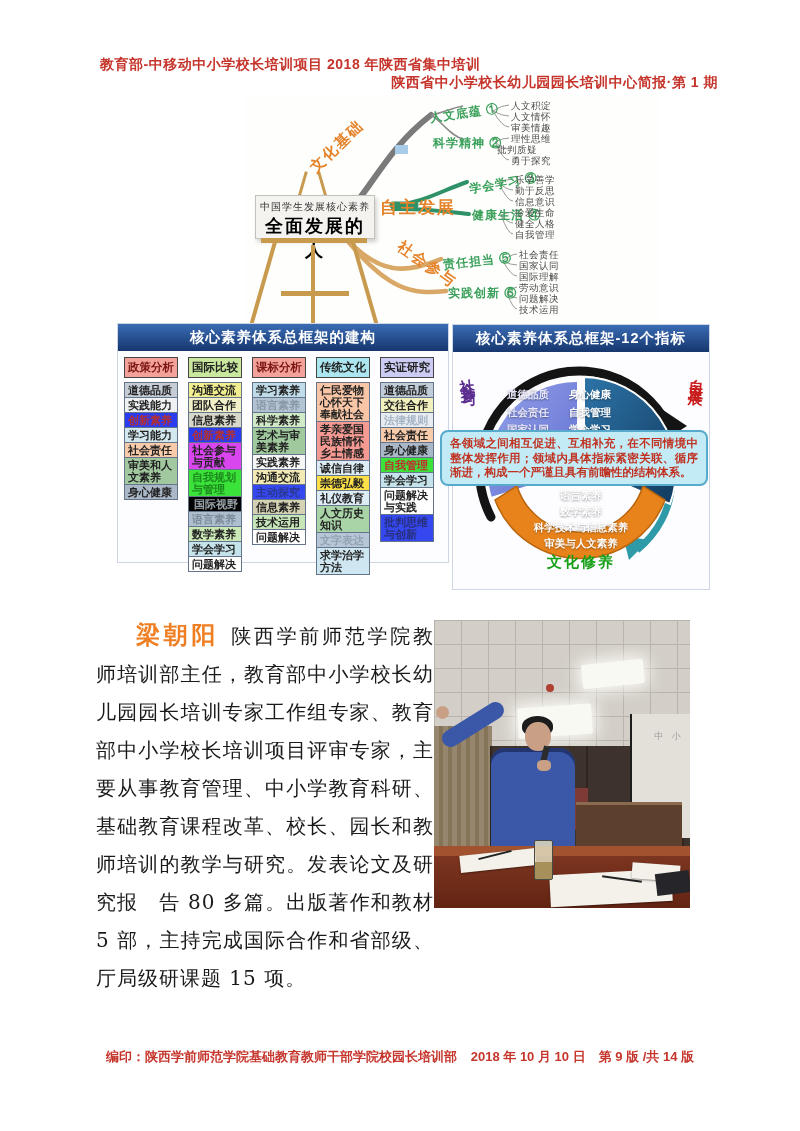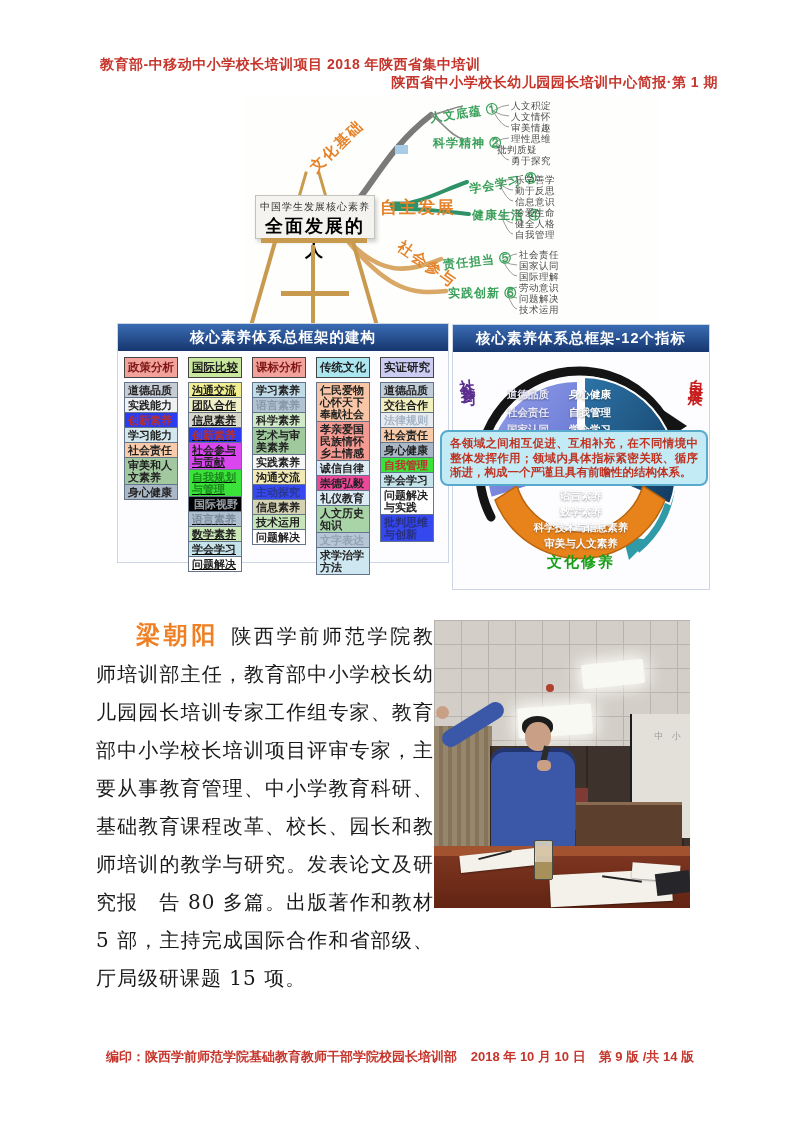--- a/index.html
+++ b/index.html
@@ -167,21 +167,21 @@
           <div class="fw-col" style="left: 6px;">
             <div class="fw-head" style="background: rgb(242, 162, 155); color: rgb(124, 22, 18);">政策分析</div>
             <div class="fw-cell" style="background: rgb(198, 204, 214);">道德品质</div>
             <div class="fw-cell" style="background: rgb(238, 240, 242);">实践能力</div>
             <div class="fw-cell" style="background: rgb(43, 60, 240); color: rgb(180, 48, 48);">创新素养</div>
             <div class="fw-cell" style="background: rgb(210, 232, 238);">学习能力</div>
             <div class="fw-cell" style="background: rgb(248, 203, 170);">社会责任</div>
             <div class="fw-cell" style="background: rgb(162, 200, 160);">审美和人文素养</div>
             <div class="fw-cell" style="background: rgb(169, 183, 198); font-weight: bold;">身心健康</div>
           </div>
-          <div class="fw-col" style="left: 70px; text-decoration: underline;">
+          <div class="fw-col" style="left: 70px;">
             <div class="fw-head" style="background: rgb(201, 232, 158); color: rgb(34, 34, 34);">国际比较</div>
             <div class="fw-cell" style="background: rgb(240, 238, 142);">沟通交流</div>
             <div class="fw-cell" style="background: rgb(242, 240, 200);">团队合作</div>
             <div class="fw-cell" style="background: rgb(216, 216, 202);">信息素养</div>
             <div class="fw-cell" style="background: rgb(43, 60, 240); color: rgb(180, 48, 48);">创新素养</div>
             <div class="fw-cell" style="background: #d946ef;">社会参与与贡献</div>
             <div class="fw-cell" style="background: rgb(58, 226, 58); color: rgb(29, 138, 29);">自我规划与管理</div>
             <div class="fw-cell" style="background: #000000; color: rgb(154, 162, 170); text-align: right;">国际视野</div>
             <div class="fw-cell" style="background: rgb(174, 191, 208); color: rgb(126, 140, 154);">语言素养</div>
             <div class="fw-cell" style="background: rgb(201, 232, 182);">数学素养</div>
@@ -199,21 +199,21 @@
             <div class="fw-cell" style="background: rgb(53, 71, 238); color: rgb(42, 56, 144);">主动探究</div>
             <div class="fw-cell" style="background: rgb(212, 210, 178);">信息素养</div>
             <div class="fw-cell" style="background: rgb(198, 230, 186);">技术运用</div>
             <div class="fw-cell" style="background: rgb(255, 255, 255);">问题解决</div>
           </div>
           <div class="fw-col" style="left: 198px;">
             <div class="fw-head" style="background: rgb(172, 230, 240); color: rgb(34, 34, 34);">传统文化</div>
             <div class="fw-cell" style="background: rgb(248, 198, 166);">仁民爱物心怀天下奉献社会</div>
             <div class="fw-cell" style="background: rgb(245, 154, 146);">孝亲爱国民族情怀乡土情感</div>
             <div class="fw-cell" style="background: rgb(220, 235, 244);">诚信自律</div>
-            <div class="fw-cell" style="background: #ec4899;">崇德弘毅</div>
+            <div class="fw-cell" style="background: #fde047;">崇德弘毅</div>
             <div class="fw-cell" style="background: rgb(220, 235, 244);">礼仪教育</div>
             <div class="fw-cell" style="background: rgb(168, 212, 168);">人文历史知识</div>
             <div class="fw-cell" style="background: rgb(182, 198, 214); color: rgb(147, 163, 179);">文字表达</div>
             <div class="fw-cell" style="background: rgb(207, 231, 240);">求学治学方法</div>
           </div>
           <div class="fw-col" style="left: 262px;">
             <div class="fw-head" style="background: rgb(203, 203, 244); color: rgb(34, 34, 34);">实证研究</div>
             <div class="fw-cell" style="background: rgb(192, 204, 216);">道德品质</div>
             <div class="fw-cell" style="background: rgb(242, 240, 188);">交往合作</div>
             <div class="fw-cell" style="background: rgb(232, 236, 240); color: rgb(164, 180, 198);">法律规则</div>

